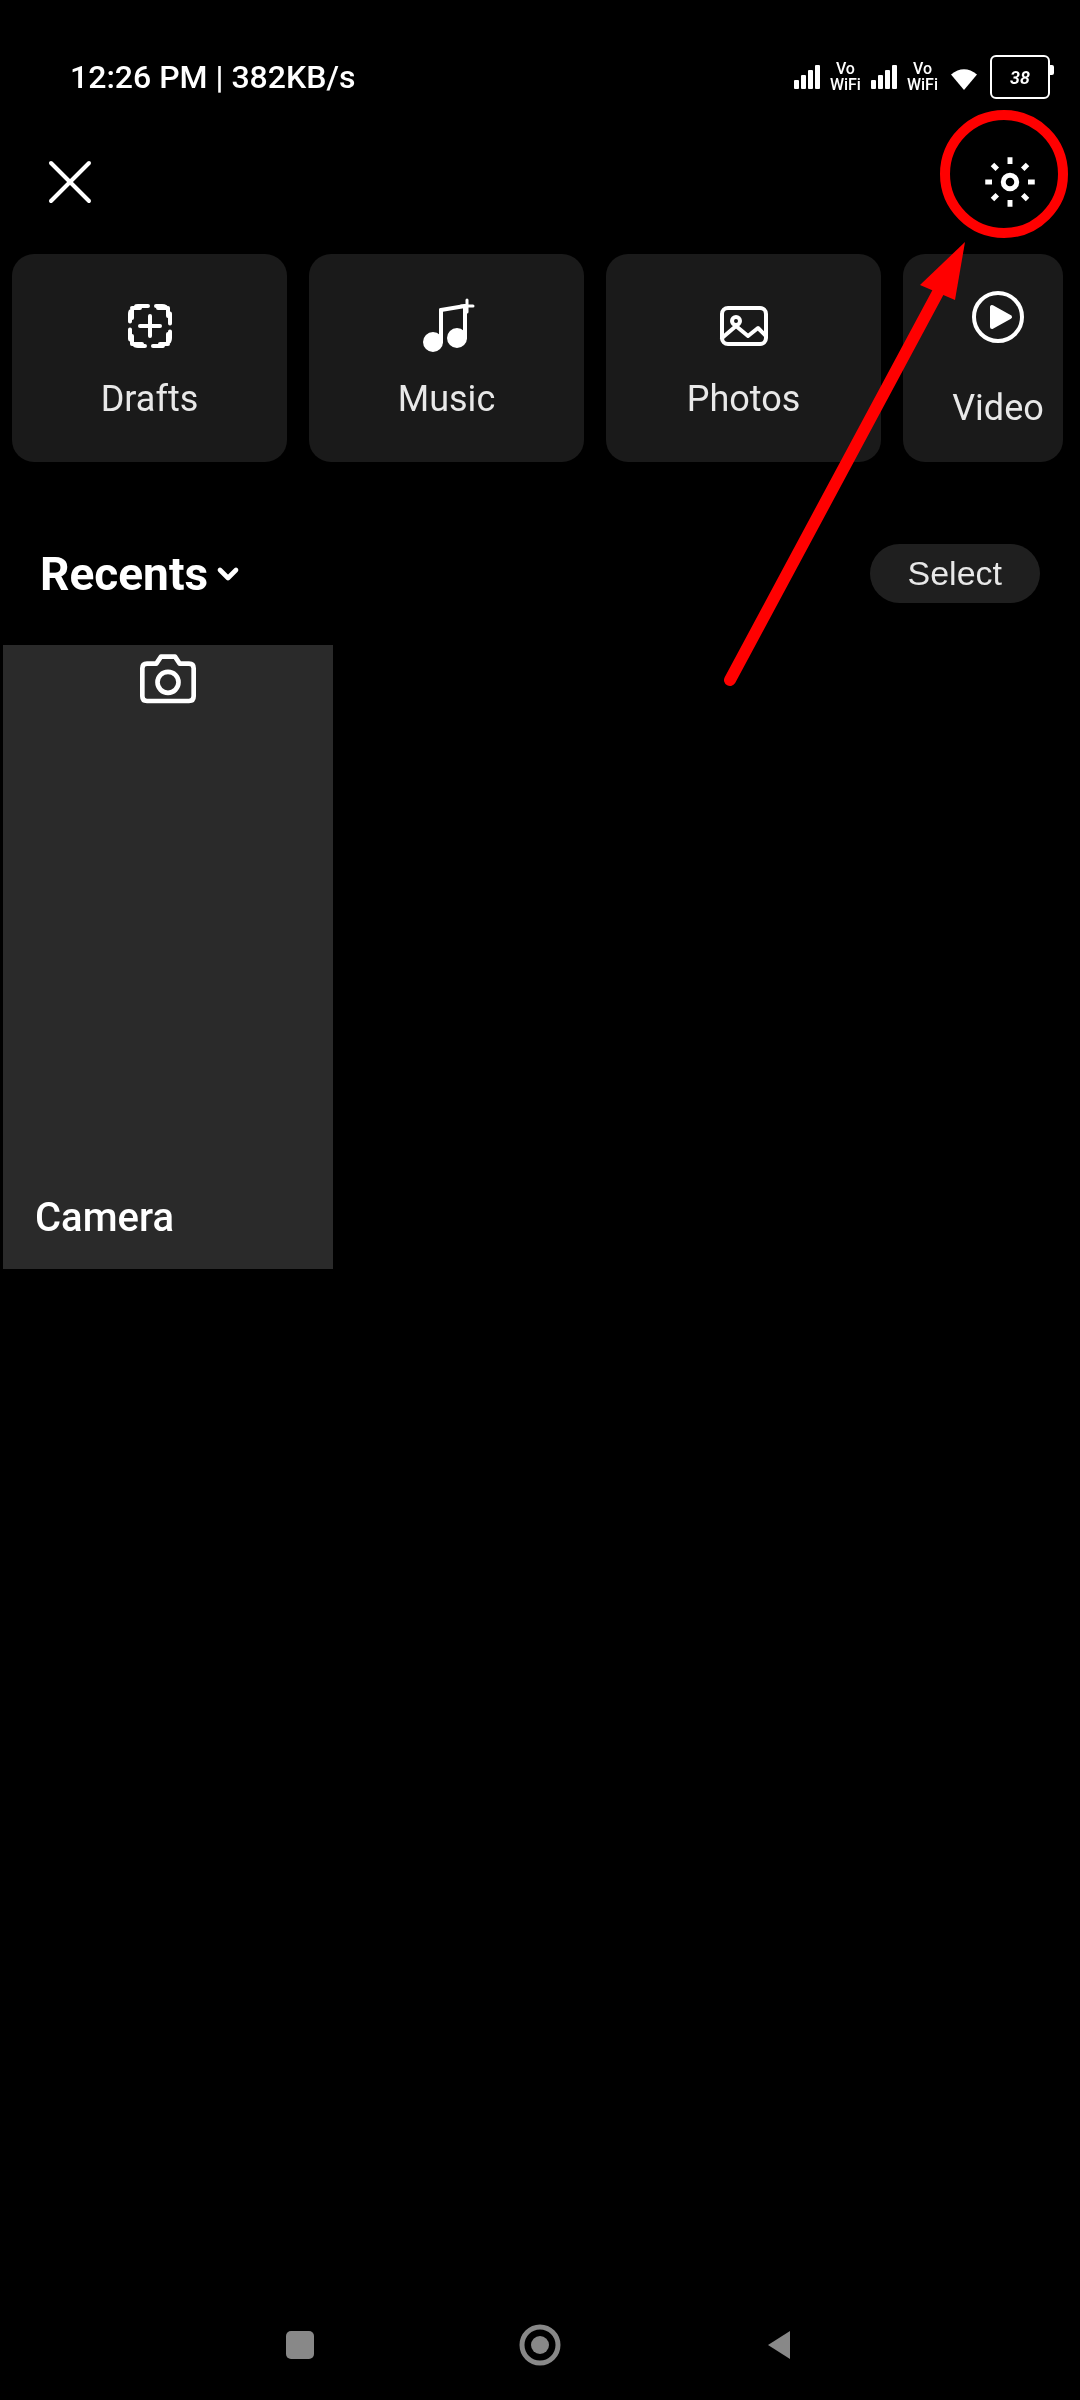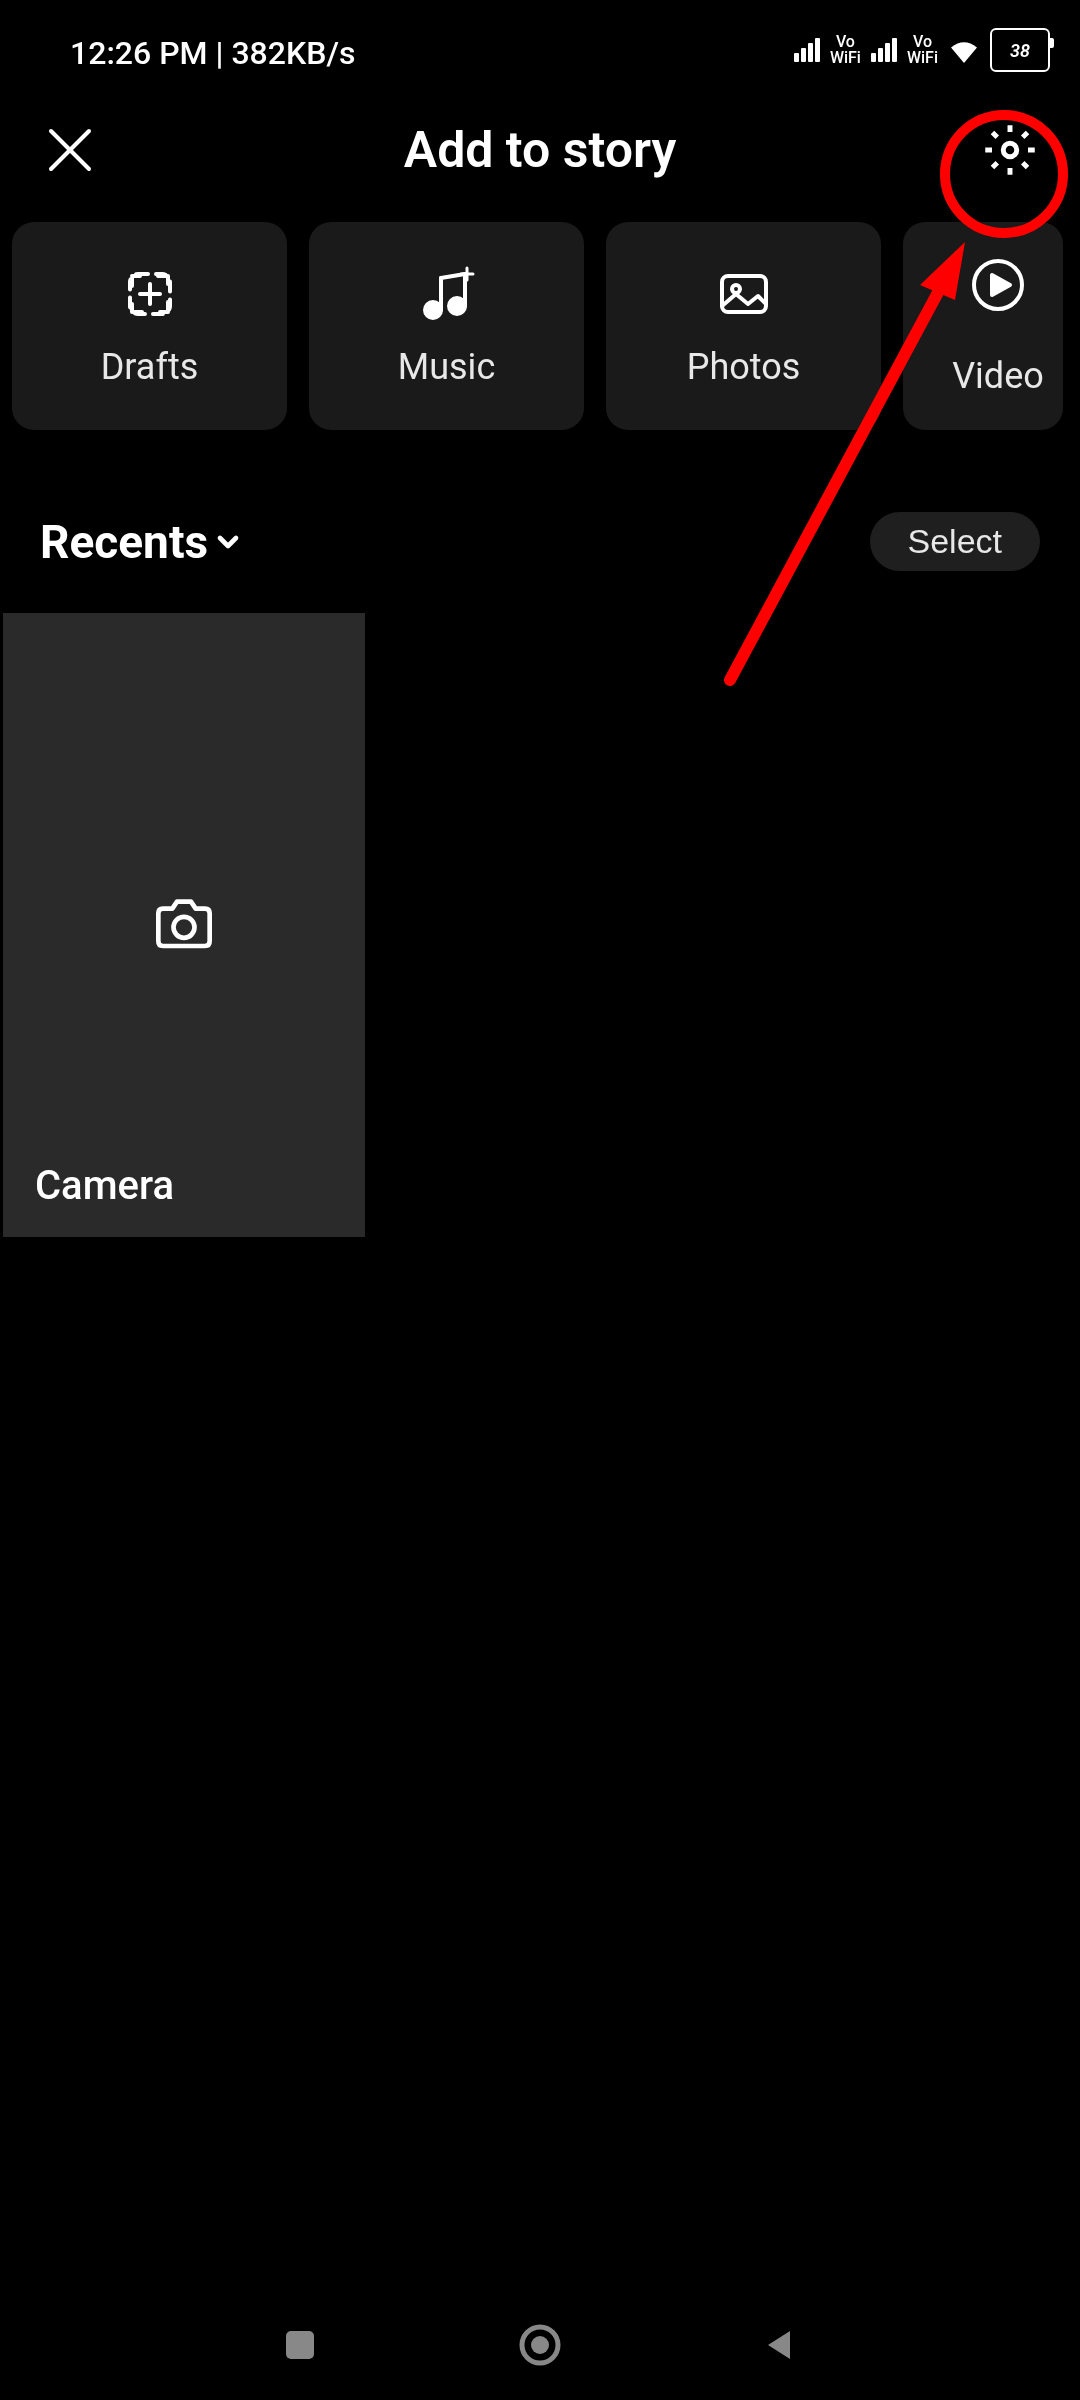--- a/index.html
+++ b/index.html
@@ -15,23 +15,24 @@
       font-family: -apple-system, BlinkMacSystemFont, "Segoe UI", Roboto, sans-serif;
       color: #ffffff;
       overflow: hidden;
       position: relative;
     }
     
     
     .status-bar {
       display: flex;
       justify-content: space-between;
-      align-items: flex-end;
+      align-items: center;
       padding: 18px 30px 18px 70px;
       height: 90px;
+      margin-top: 32px;
     }
     
     .status-left {
       font-size: 32px;
       font-weight: 500;
       color: #ffffff;
     }
     
     .status-right {
       display: flex;
@@ -230,27 +231,26 @@
     }
     
     
     .gallery {
       display: flex;
       padding: 12px 0 0 3px;
       gap: 6px;
     }
     
     .gallery-item {
-      width: 362px;
+      width: 330px;
       height: 624px;
       background: #2a2a2a;
       display: flex;
       flex-direction: column;
       align-items: center;
-      justify-content: center;
       position: relative;
     }
     
     .camera-icon {
       width: 70px;
       height: 70px;
     }
     
     .gallery-label {
       position: absolute;
@@ -317,21 +317,20 @@
   </div>
 </div>
 
 <div class="header">
   <div class="close-btn">
     <svg width="50" height="50" viewBox="0 0 50 50" stroke="#ffffff" stroke-width="4" stroke-linecap="round">
       <line x1="6" y1="6" x2="44" y2="44"></line>
       <line x1="44" y1="6" x2="6" y2="44"></line>
     </svg>
   </div>
-  <div class="header-title">Add to story</div>
   <div class="settings-btn">
     <svg width="54" height="54" viewBox="0 0 24 24" fill="none" stroke="#ffffff" stroke-width="2.2">
       <circle cx="12" cy="12" r="3"></circle>
       <path d="M12 1v3m0 16v3M4.22 4.22l2.12 2.12m11.32 11.32l2.12 2.12M1 12h3m16 0h3M4.22 19.78l2.12-2.12m11.32-11.32l2.12-2.12"></path>
     </svg>
   </div>
 </div>
 
 <div class="annotation-circle"></div>
 <svg class="annotation-arrow" viewBox="0 0 280 460">

